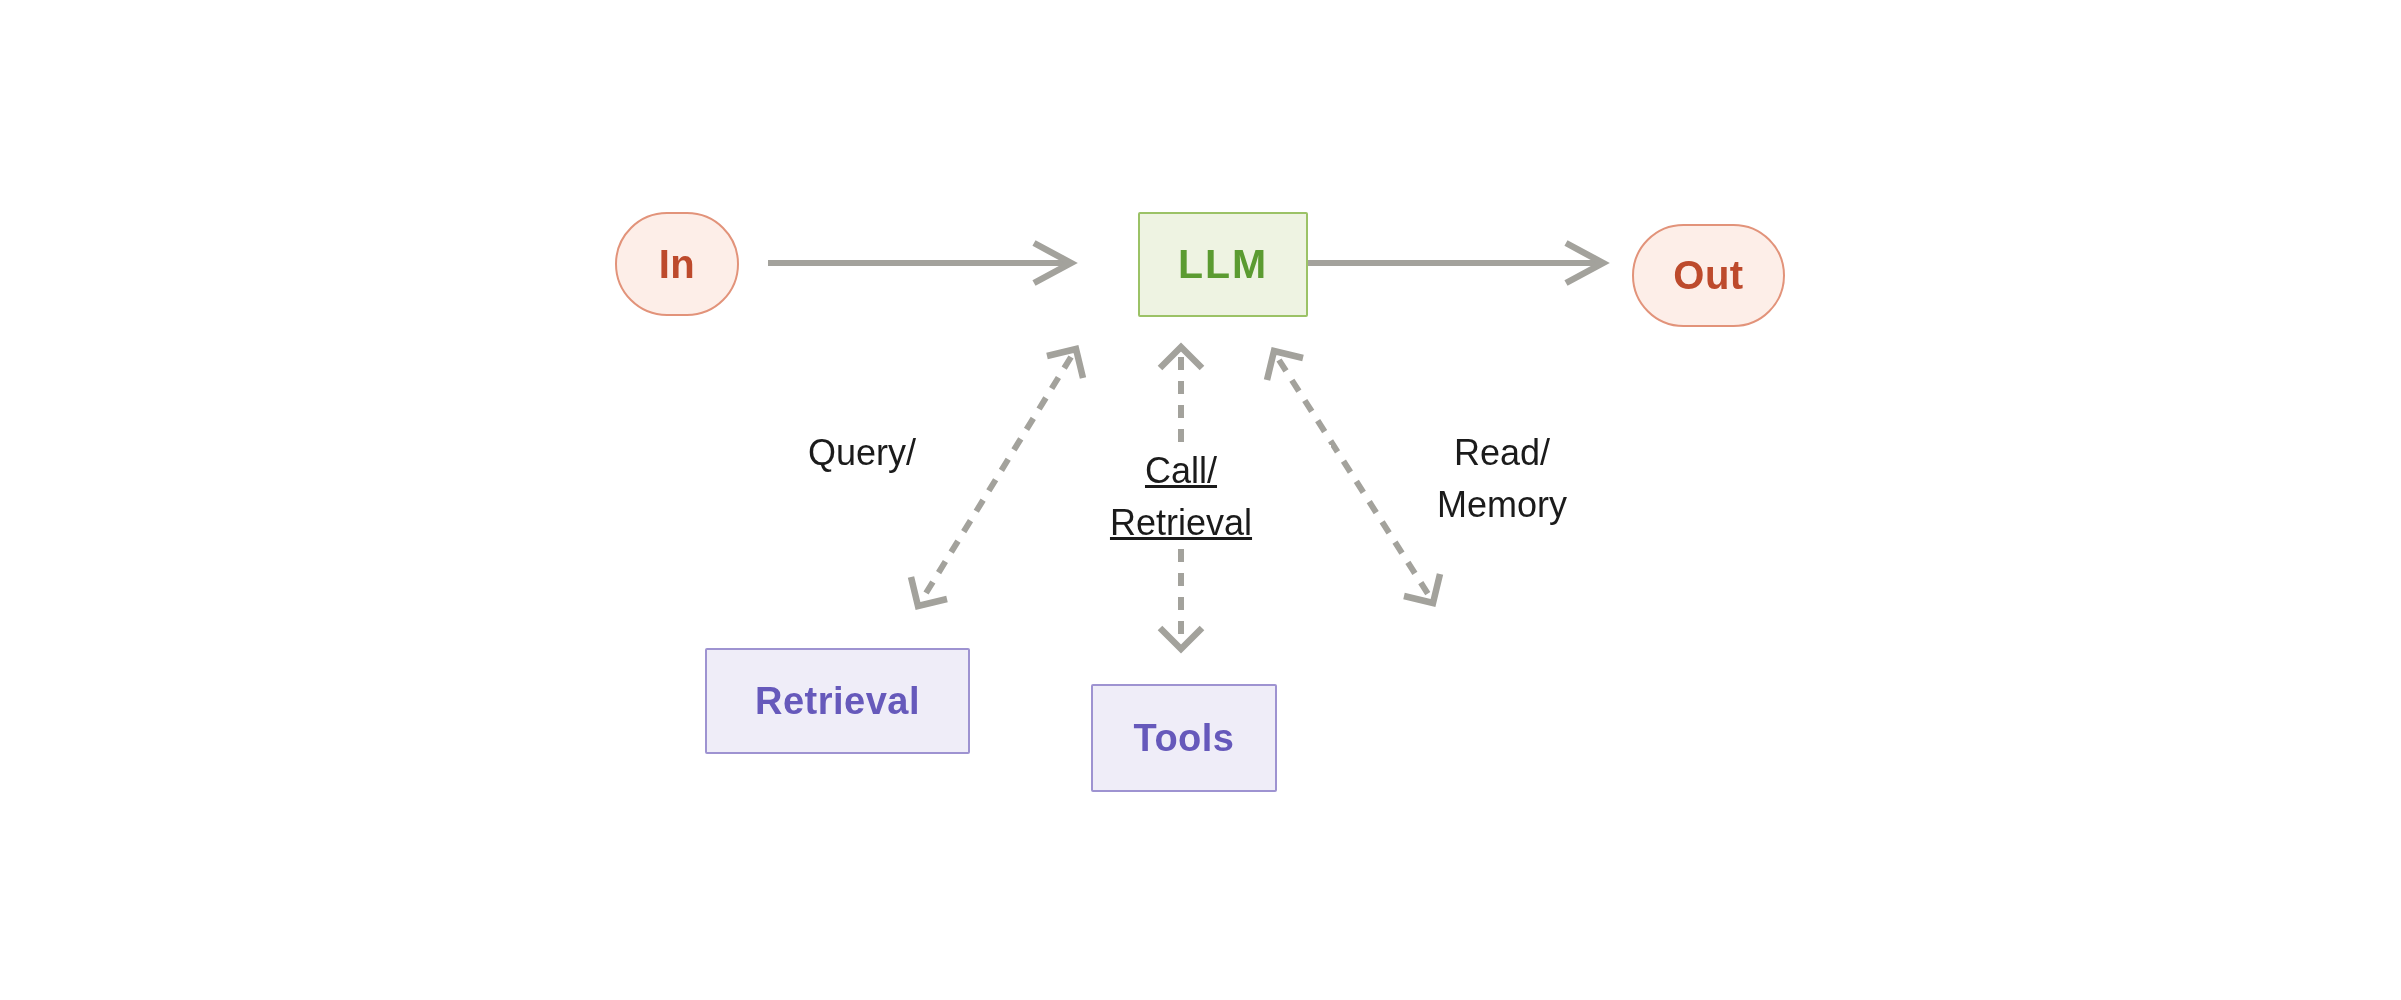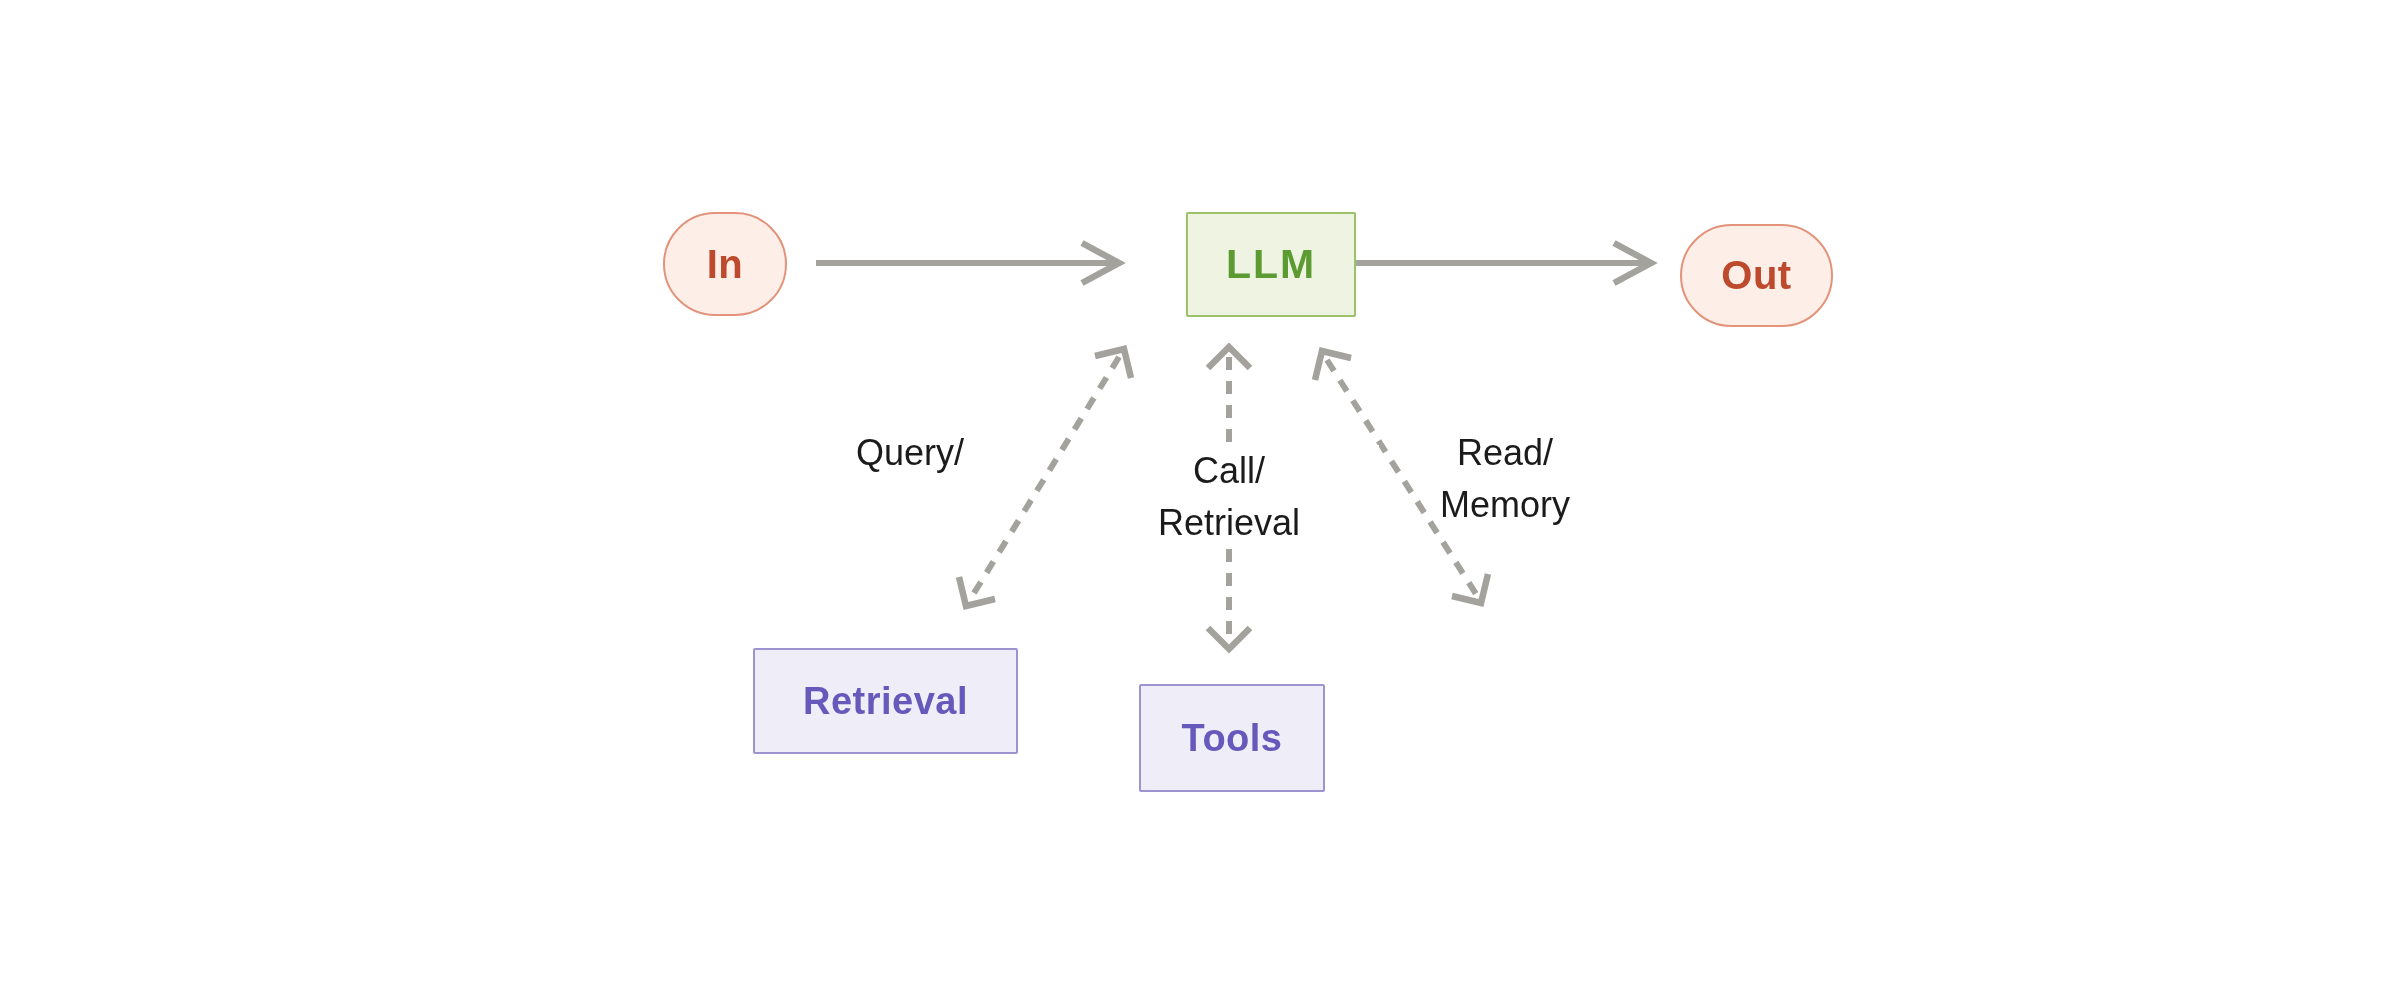--- a/index.html
+++ b/index.html
@@ -6,21 +6,21 @@
     --background:#ffffff;
     --io-fill:#fdeee8; --io-border:#e2937a; --io-text:#bd4a2c;
     --llm-fill:#eef3e2; --llm-border:#9bc266; --llm-text:#5b9b31;
     --module-fill:#efedf8; --module-border:#9e93d1; --module-text:#6659bb;
     --arrow:#a3a29c; --label-text:#1b1b1b;
   }
   html,body{margin:0;padding:0;}
   body{font-family:"Liberation Sans", sans-serif; background:var(--background);}
   .canvas{
     position:relative; width:2173px; height:1000px;
-    background:var(--background); overflow:hidden;margin-left:48px;
+    background:var(--background); overflow:hidden;
   }
   .arrow-layer{position:absolute; left:0; top:0; width:2401px; height:1000px;}
   .node{
     position:absolute; display:flex; align-items:center; justify-content:center;
     box-sizing:border-box; font-weight:bold;
   }
   .io-node{
     background:var(--io-fill); border:2px solid var(--io-border);
     color:var(--io-text); border-radius:60px; font-size:40px; letter-spacing:0.5px;
   }
@@ -36,22 +36,22 @@
     color:var(--module-text); font-size:38px; border-radius:2px; letter-spacing:0.5px;
   }
   .node-retrieval{left:705px; top:648px; width:265px; height:106px;}
   .node-tools{left:1091px; top:684px; width:186px; height:108px;}
   .node-memory{left:1397px; top:650px; width:245px; height:106px;}
   .edge-label{
     position:absolute; width:300px; text-align:center;
     font-size:36px; line-height:52px; color:var(--label-text); font-weight:normal;
   }
   .label-query{left:712px; top:427px;}
-  .label-call{left:1031px; top:445px; background:var(--background);}
-  .label-read{left:1307px; top:427px;}
+  .label-call{left:1031px; top:445px; background:var(--background);text-decoration:underline;}
+  .label-read{left:1352px; top:427px;}
   .shaft{stroke:var(--arrow); stroke-width:6; fill:none;}
   .shaft-dashed{stroke:var(--arrow); stroke-width:6; fill:none; stroke-dasharray:13 11;}
   .chev{stroke:var(--arrow); stroke-width:6.5; fill:none; stroke-linejoin:miter;}
 </style>
 </head>
 <body>
 
 <div class="canvas">
 
   <svg class="arrow-layer" viewBox="0 0 2401 1000" xmlns="http://www.w3.org/2000/svg">

